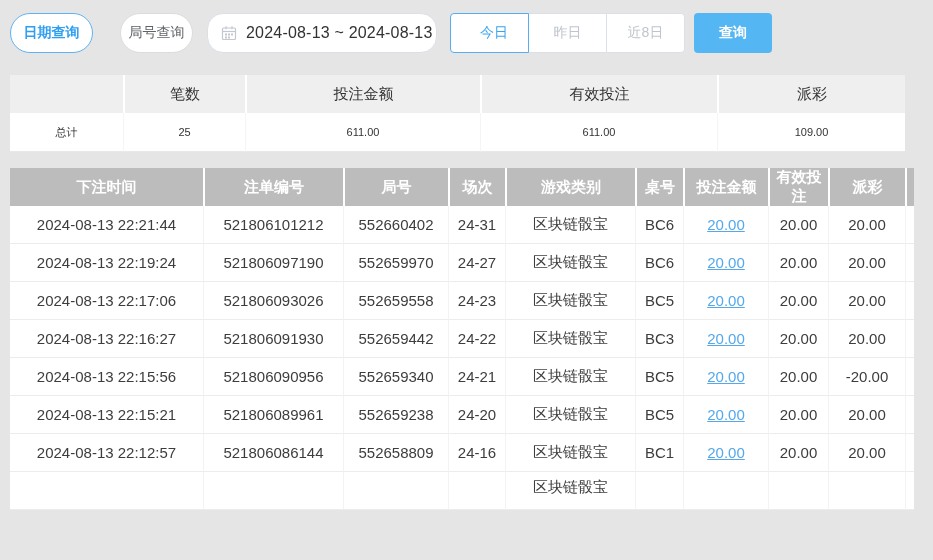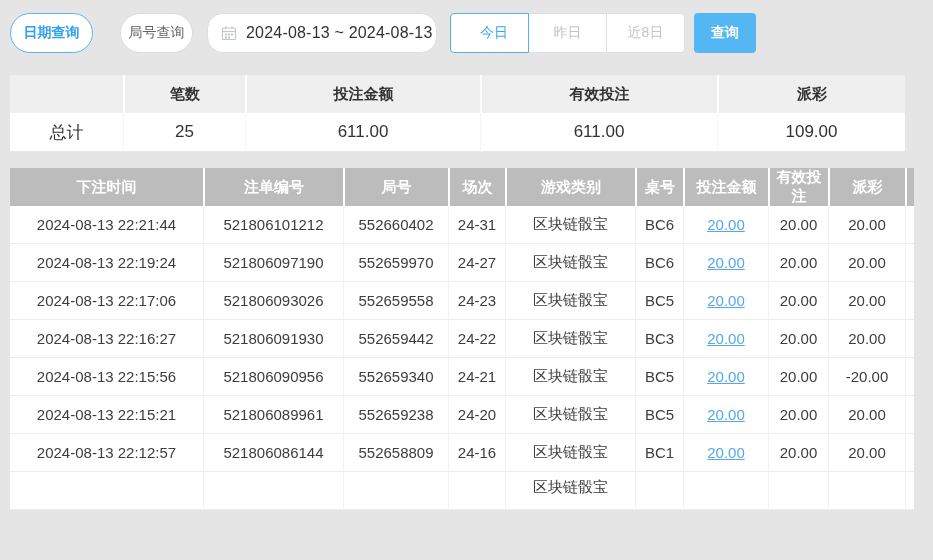--- a/index.html
+++ b/index.html
@@ -14,27 +14,27 @@
   .date-input { margin-left:14px; width:230px; height:40px; border:1px solid #dcdfe6; border-radius:16px; background:#fff; display:flex; align-items:center; cursor:pointer; }
   .cal-icon { margin:0 9px 0 13px; display:flex; }
   .date-text { font-size:16px; color:#333; letter-spacing:0.2px; }
   .segmented { margin-left:13px; display:flex; }
   .seg-btn { width:79px; height:40px; background:#fff; border:1px solid #dcdfe6; display:flex; align-items:center; justify-content:center; font-size:14px; cursor:pointer; position:relative; }
   .seg-btn + .seg-btn { margin-left:-1px; }
   .seg-btn:first-child { border-radius:4px 0 0 4px;padding-left:9px; }
   .seg-btn:last-child { border-radius:0 4px 4px 0; }
   .seg-active { border-color:#54aef0; color:#3aa4ee; z-index:2; }
   .seg-inactive { color:#c0c4cc; }
-  .search-btn { margin-left:9px; width:62px; height:40px; background:#54b6f2; border:none; border-radius:4px; color:#fff; font-size:14px; font-weight:bold; cursor:pointer; font-family:inherit; }
+  .search-btn { margin-left:9px; width:78px; height:40px; background:#54b6f2; border:none; border-radius:4px; color:#fff; font-size:14px; font-weight:bold; cursor:pointer; font-family:inherit; }
 
   
   .summary { position:absolute; top:75px; left:10px; width:895px; border-collapse:separate; border-spacing:0; table-layout:fixed; }
-  .summary th { height:38px; background:#efefef; font-size:15px; font-weight:bold; color:#333; text-align:center;margin-left:39px; }
+  .summary th { height:38px; background:#efefef; font-size:15px; font-weight:normal; color:#333; text-align:center;margin-left:39px; }
   .summary th + th { border-left:2px solid #fff; }
-  .summary td { height:39px; background:#fff; font-size:17px; color:#333; text-align:center; border-bottom:1px solid #e8e8e8; }
+  .summary td { height:39px; background:#fff; font-size:11px; color:#333; text-align:center; border-bottom:1px solid #e8e8e8; }
   .summary td + td { border-left:1px solid #f5f5f5; }
 
   
   .records { position:absolute; top:168px; left:10px; width:904px; border-collapse:separate; border-spacing:0; table-layout:fixed; }
   .records th { height:37px; background:#bcbcbc; color:#fff; font-size:15px; font-weight:bold; text-align:center; }
   .records th + th { border-left:2px solid #fff; }
   .records td { height:38px; background:#fff; font-size:15px; color:#3d3d3d; text-align:center; border-bottom:1px solid #ececec; vertical-align:middle; }
   .records td + td { border-left:1px solid #f3f3f3; }
   .amount-link { color:#54a8ec; text-decoration:underline; cursor:pointer; }
   .neg { color:#f4566b; }

